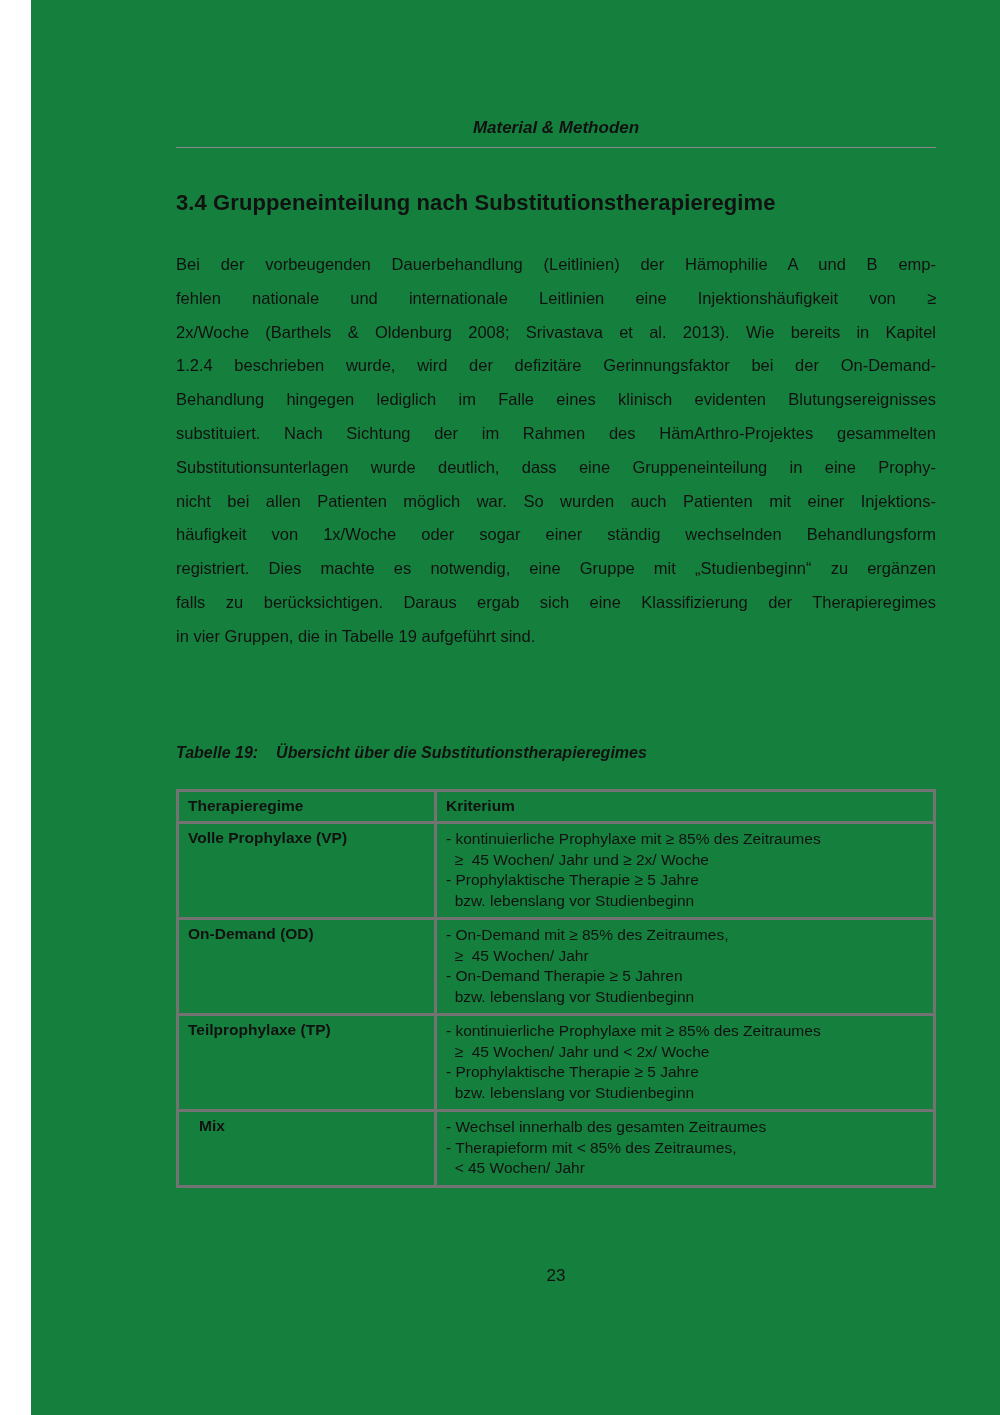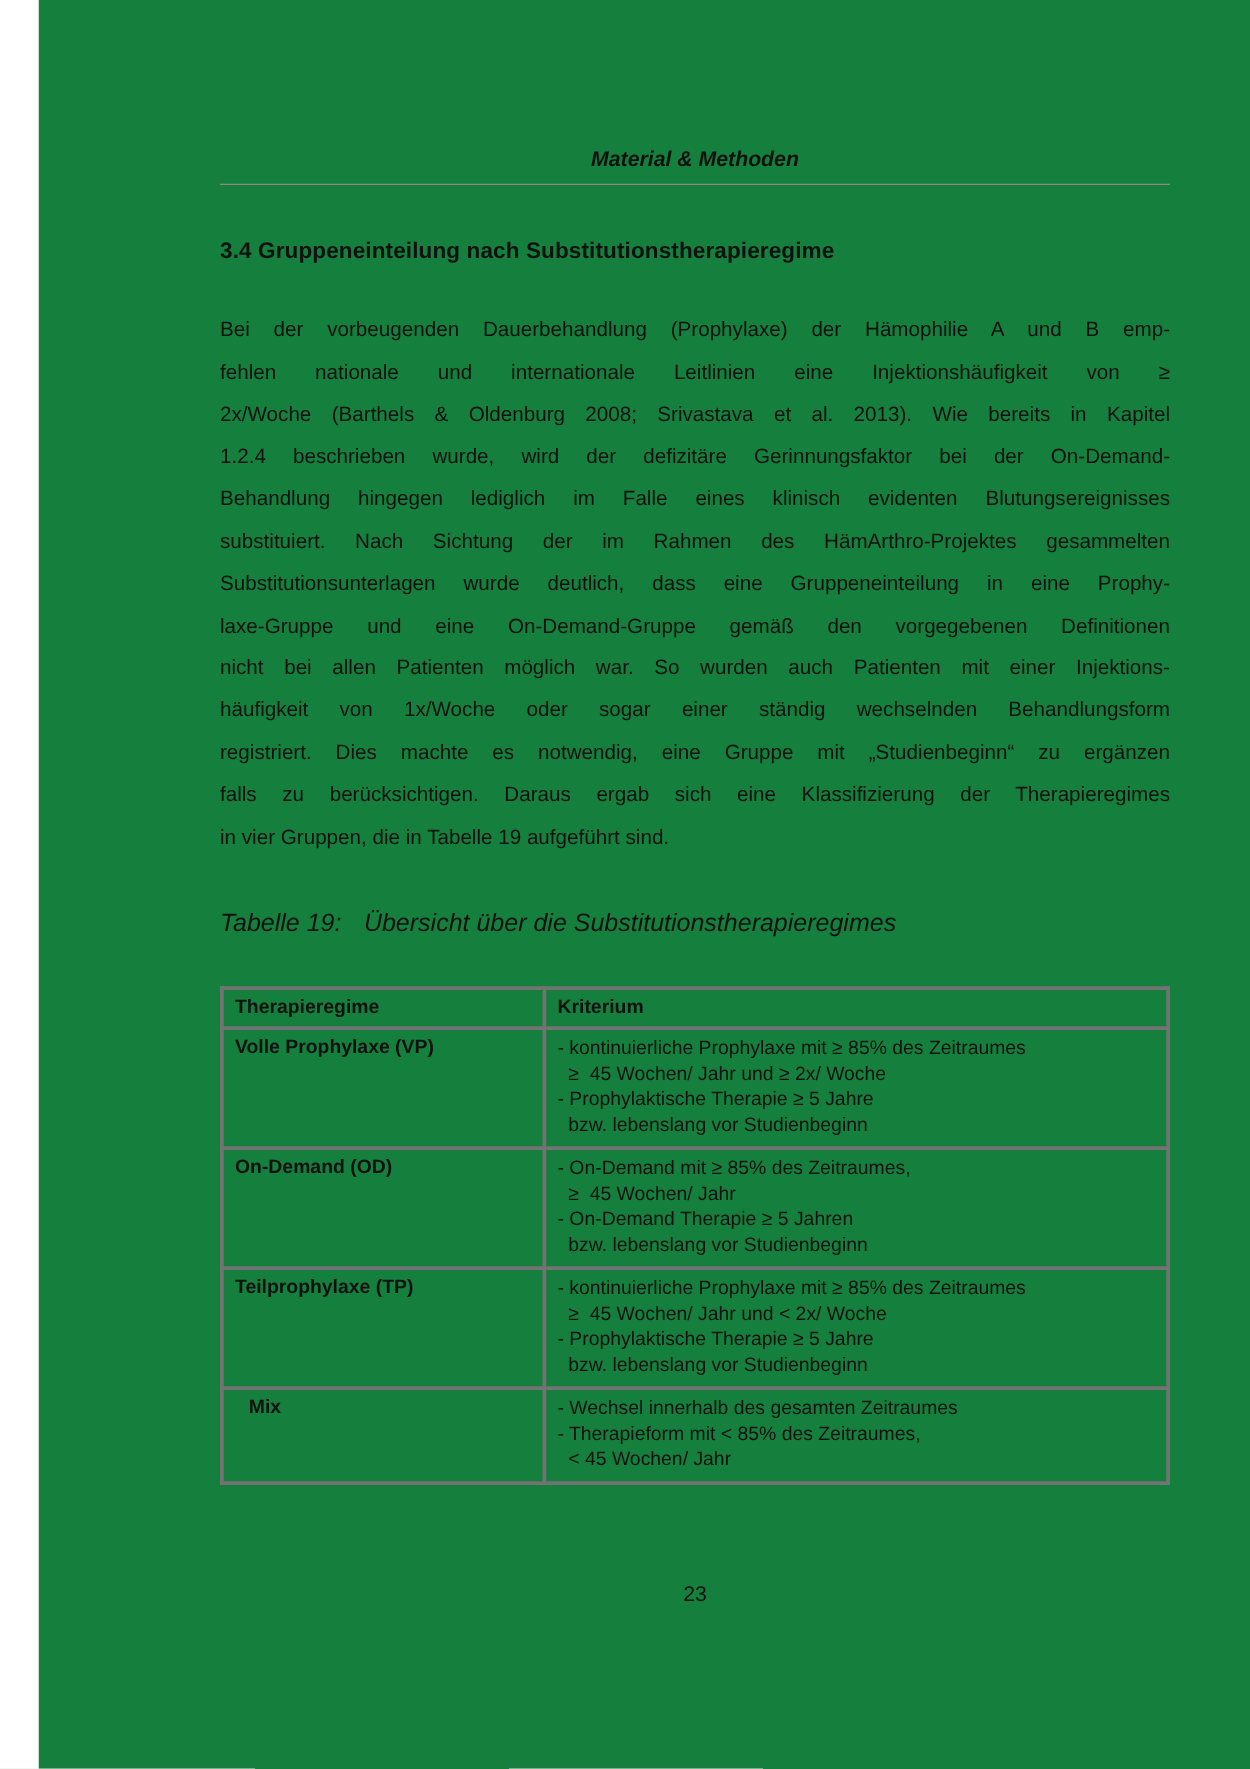--- a/index.html
+++ b/index.html
@@ -27,41 +27,41 @@
     left: 145px;
     width: 760px;
     top: 147px;
     border: 0;
     border-top: 1px solid #8a8a8a;
     margin: 0;
   }
 
   .section-title {
     top: 190px;
-    font-size: 18px;
+    font-size: 22px;
     font-weight: bold;
     letter-spacing: 0.1px;
   }
 
   .body-paragraph {
     top: 248px;
     font-size: 16.5px;
   }
   .para-line {
     line-height: 33.8px;
     text-align: justify;
     text-align-last: justify;
     white-space: normal;
   }
   .para-line.last { text-align-last: left; }
 
   .table-caption {
-    top: 728px;
-    font-size: 20px;
-    font-weight: normal;
+    top: 744px;
+    font-size: 16px;
+    font-weight: bold;
     font-style: italic;
   }
   .table-caption .cap-label { margin-right: 18px; }
 
   table.regime-table {
     position: absolute;
     left: 145px;
     top: 789px;
     width: 760px;
     border-collapse: collapse;
@@ -95,28 +95,27 @@
 
 <div class="page">
 
   <div class="content-col running-head">Material &amp; Methoden</div>
 
   <hr class="head-rule">
 
   <h1 class="content-col section-title" style="margin:0;">3.4 Gruppeneinteilung nach Substitutionstherapieregime</h1>
 
   <div class="content-col body-paragraph">
-      <div class="para-line">Bei der vorbeugenden Dauerbehandlung (Prophylaxe) der Hämophilie A und B emp-</div>
+      <div class="para-line">Bei der vorbeugenden Dauerbehandlung (Leitlinien) der Hämophilie A und B emp-</div>
       <div class="para-line">fehlen nationale und internationale Leitlinien eine Injektionshäufigkeit von ≥</div>
       <div class="para-line">2x/Woche (Barthels &amp; Oldenburg 2008; Srivastava et al. 2013). Wie bereits in Kapitel</div>
       <div class="para-line">1.2.4 beschrieben wurde, wird der defizitäre Gerinnungsfaktor bei der On-Demand-</div>
       <div class="para-line">Behandlung hingegen lediglich im Falle eines klinisch evidenten Blutungsereignisses</div>
       <div class="para-line">substituiert. Nach Sichtung der im Rahmen des HämArthro-Projektes gesammelten</div>
       <div class="para-line">Substitutionsunterlagen wurde deutlich, dass eine Gruppeneinteilung in eine Prophy-</div>
-      <div class="para-line">laxe-Gruppe und eine On-Demand-Gruppe gemäß den vorgegebenen Definitionen</div>
       <div class="para-line">nicht bei allen Patienten möglich war. So wurden auch Patienten mit einer Injektions-</div>
       <div class="para-line">häufigkeit von 1x/Woche oder sogar einer ständig wechselnden Behandlungsform</div>
       <div class="para-line">registriert. Dies machte es notwendig, eine Gruppe mit „Studienbeginn“ zu ergänzen</div>
       <div class="para-line">falls zu berücksichtigen. Daraus ergab sich eine Klassifizierung der Therapieregimes</div>
       <div class="para-line last">in vier Gruppen, die in Tabelle 19 aufgeführt sind.</div>
     </div>
 
   <div class="content-col table-caption">
     <span class="cap-label">Tabelle 19:</span><span>Übersicht über die Substitutionstherapieregimes</span>
   </div>

